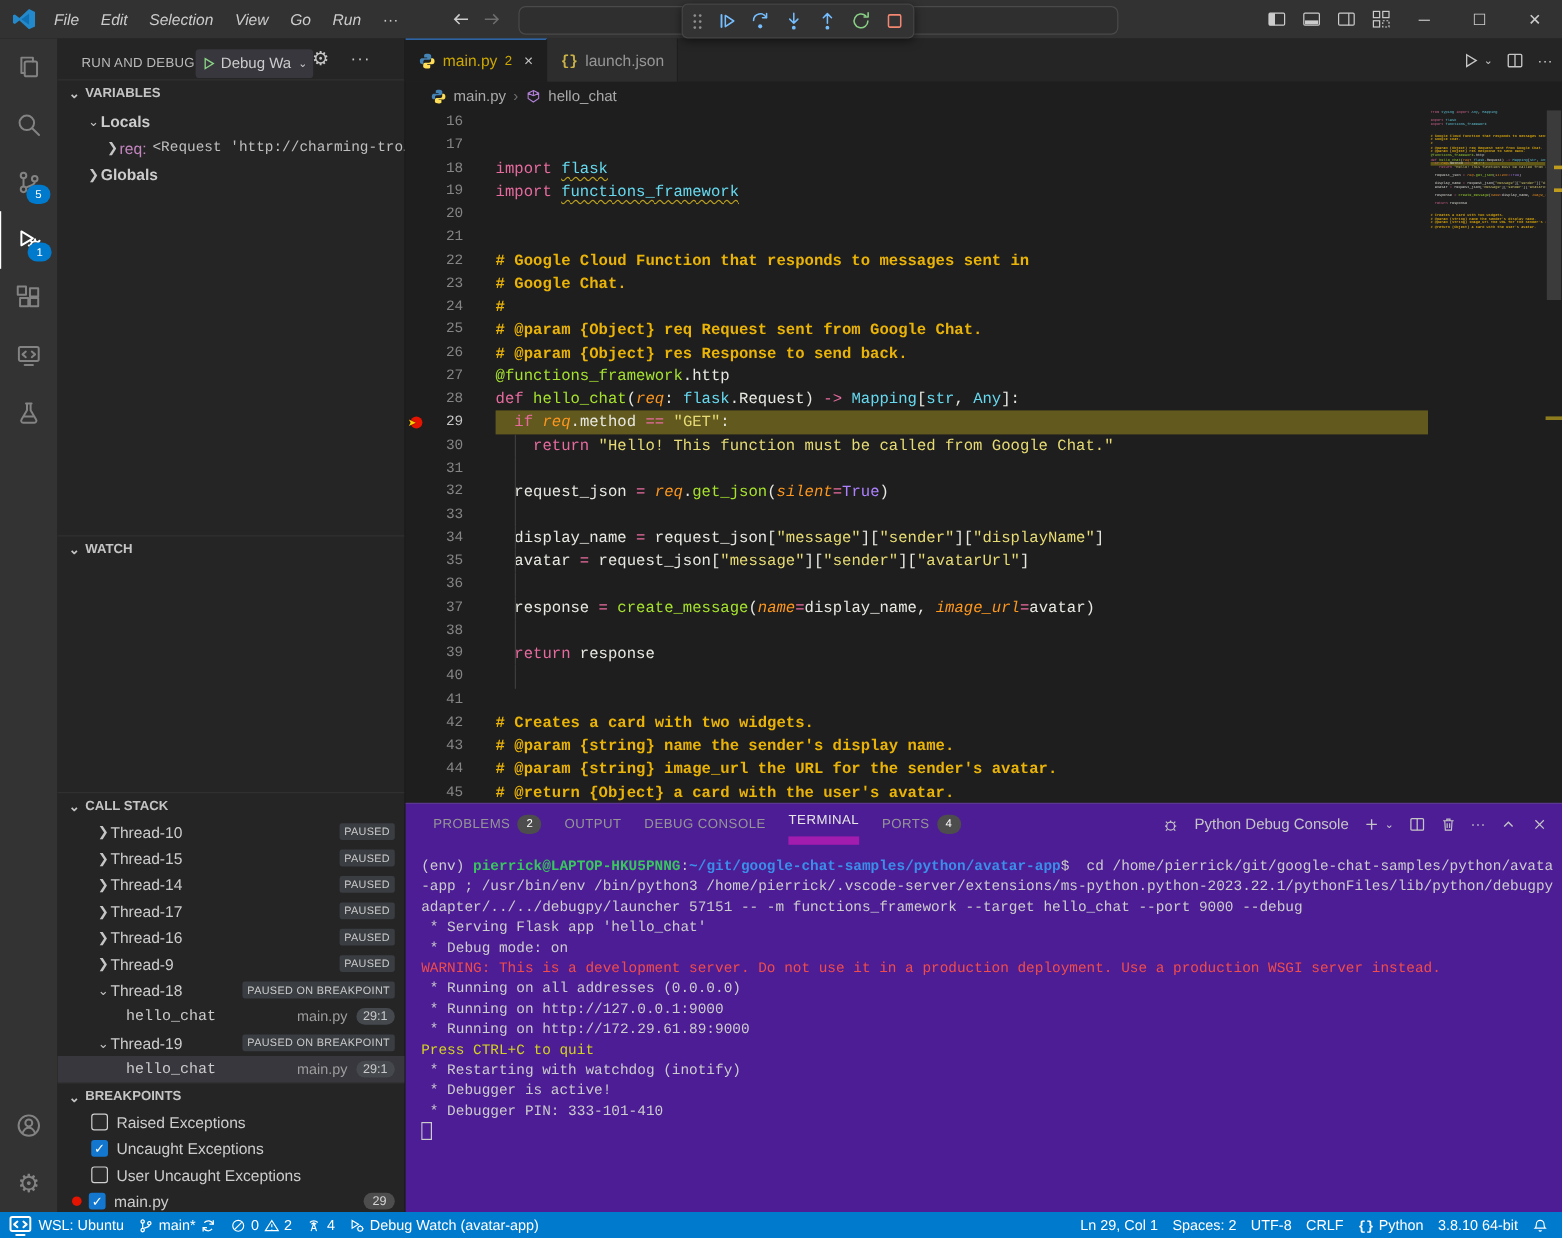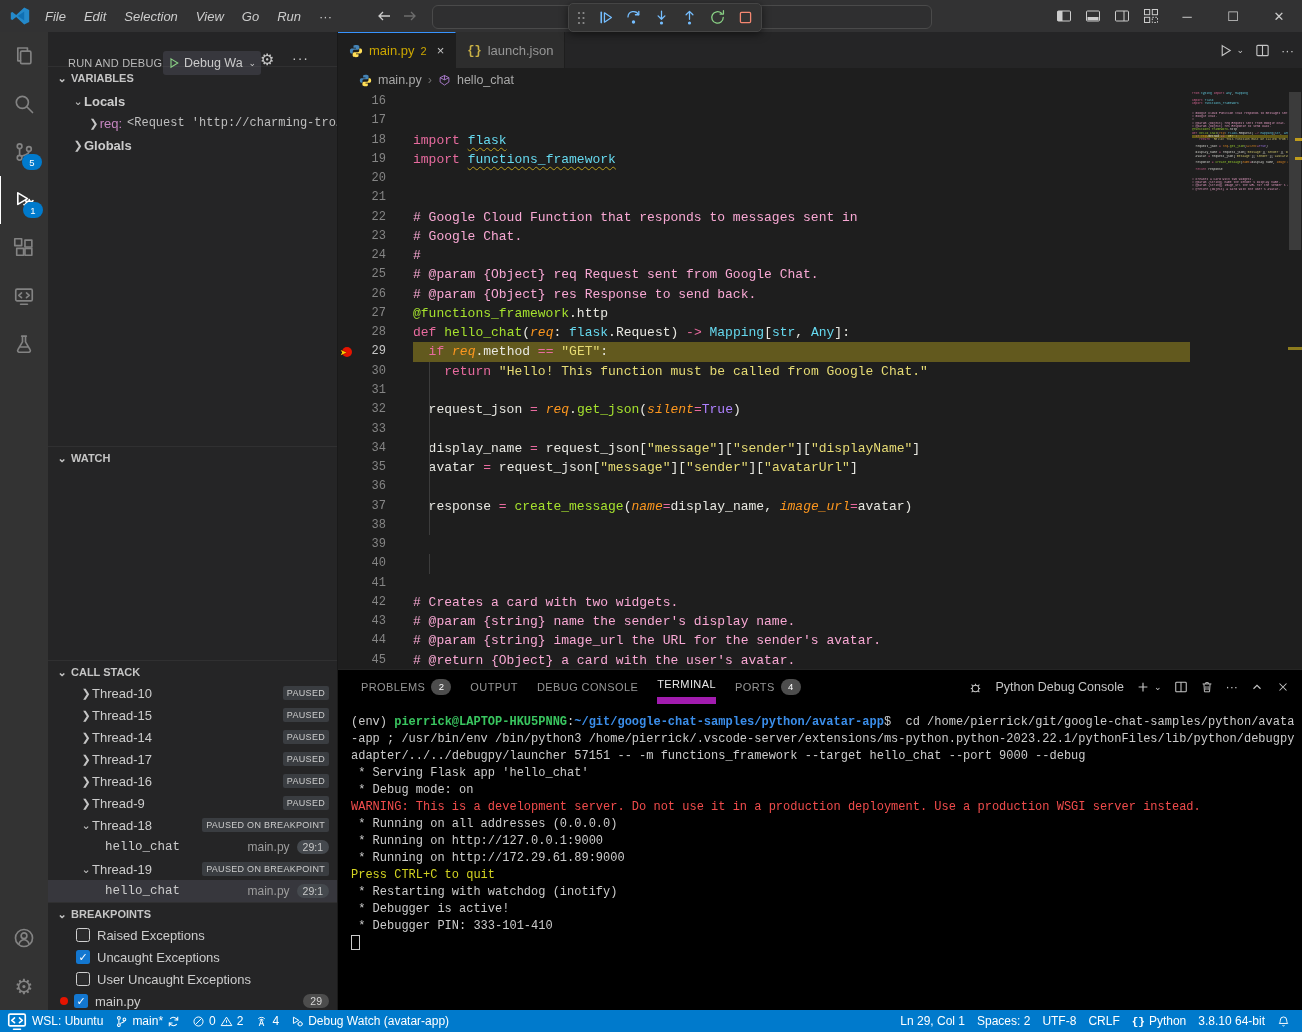--- a/index.html
+++ b/index.html
@@ -35,21 +35,21 @@
   .act-item{width:48px;height:48px;display:flex;align-items:center;justify-content:center;color:#838383;position:relative;}
   .act-item.active{color:#ffffff;border-left:2px solid #ffffff;}
   .act-item.active svg{margin-left:-2px;}
   .act-badge{position:absolute;right:6px;bottom:6px;min-width:16px;height:16px;border-radius:9px;background:#007acc;
              color:#fff;font-size:9.5px;display:flex;align-items:center;justify-content:center;padding:0 2px;}
   .act-bottom{margin-top:auto;}
   .gear-glyph{font-size:21px;color:#838383;line-height:1;}
 
   
   .sidebar{width:289px;background:#252526;position:relative;flex-shrink:0;border-right:1px solid #191919;}
-  .sb-titlerow{position:absolute;top:14px;left:0;right:0;height:34px;display:flex;align-items:center;text-align:center;}
+  .sb-titlerow{position:absolute;top:4px;left:0;right:0;height:34px;display:flex;align-items:center;text-align:center;}
   .sb-title{font-size:11px;color:#bbbbbb;margin-left:20px;letter-spacing:.2px;}
   .cfg-dropdown{position:absolute;left:115px;top:5px;width:88px;height:24px;background:#37373d;border-radius:3px;
                 display:flex;align-items:center;padding:0 5px;gap:4px;font-size:12.5px;color:#cccccc;}
   .cfg-gear{position:absolute;left:212px;top:6px;font-size:16px;color:#c5c5c5;}
   .cfg-dots{position:absolute;left:244px;top:4px;color:#c5c5c5;font-size:14px;letter-spacing:1px;}
   .section-header{position:absolute;left:0;right:0;height:22px;display:flex;align-items:center;gap:3px;
                   font-size:11px;font-weight:bold;color:#c5c5c5;padding-left:8px;border-top:1px solid rgba(128,128,128,.12);}
   .chev{display:inline-block;color:#c5c5c5;font-size:11px;width:12px;text-align:center;}
   .tree-row{position:absolute;left:0;right:0;height:22px;display:flex;align-items:center;font-size:13px;color:#cccccc;}
   .tree-row .lbl-b{font-weight:bold;}
@@ -83,37 +83,37 @@
   .code-region{position:absolute;top:60px;left:0;right:0;bottom:340px;overflow:hidden;
                font-family:"Liberation Mono","DejaVu Sans Mono",monospace;font-size:13px;line-height:19.27px;}
   .code-line{display:flex;height:19.27px;white-space:pre;}
   .lg{width:22px;position:relative;flex-shrink:0;}
   .ln{width:26px;text-align:right;color:#858585;font-size:12px;flex-shrink:0;line-height:19.27px;}
   .cur .ln{color:#c6c6c6;}
   .lt{margin-left:27px;margin-right:112px;flex:1;position:relative;}
   .cur .lt{background:#62591e;}
   .ig .lt::before{content:"";position:absolute;left:15.6px;top:0;bottom:0;width:1px;background:#3c3c3c;}
   .tk-k{color:#e86b9f;} .tk-c{color:#66d9ef;} .tk-g{color:#a6e22e;} .tk-s{color:#e6db74;}
-  .tk-m{color:#f9a8d4;} .tk-o{color:#fd971f;font-style:italic;} .tk-u{color:#ae81ff;} .tk-p{color:#e8e8e2;}
+  .tk-m{color:#eab308;font-weight:bold;} .tk-o{color:#fd971f;font-style:italic;} .tk-u{color:#ae81ff;} .tk-p{color:#e8e8e2;}
   .tk-w{color:#66d9ef;text-decoration:underline;text-decoration-style:wavy;text-decoration-color:#b99f1f;
         text-decoration-thickness:1px;text-underline-offset:3px;}
   .bp-dot{position:absolute;left:4px;top:5px;width:10px;height:10px;border-radius:50%;background:#e51400;}
   .bp-arrow{position:absolute;left:2px;top:3px;color:#ffcc00;font-size:12px;text-shadow:0 0 1px #000;}
 
   
   .minimap{position:absolute;top:0;right:14px;width:96px;bottom:0;overflow:hidden;
            font-family:"Liberation Mono",monospace;font-size:3px;line-height:3.3px;opacity:.85;}
   .mm-line{height:3.3px;white-space:pre;overflow:hidden;}
   .mm-cur{background:#6e6414;}
   .vscroll{position:absolute;top:0;right:0;width:14px;bottom:0;}
   .vscroll .thumb{position:absolute;top:0;left:1px;right:1px;height:158px;background:rgba(121,121,121,.32);}
   .ruler-mark{position:absolute;right:0;width:7px;height:3px;background:#bf9c1d;}
 
   
-  .panel{position:absolute;left:0;right:0;bottom:0;height:340px;background:#000000;border-top:1px solid rgba(128,128,128,.28);}
+  .panel{position:absolute;left:0;right:0;bottom:0;height:340px;background:#4c1d95;border-top:1px solid rgba(128,128,128,.28);}
   .panel-header{height:34px;display:flex;align-items:center;gap:19px;padding-left:23px;}
   .ptab{font-size:11px;letter-spacing:.4px;color:#969696;display:flex;align-items:center;gap:6px;height:100%;box-sizing:border-box;border-bottom:1px solid transparent;}
   .ptab.active{color:#e7e7e7;border-bottom:7px solid #a21caf;}
   .ptab-badge{min-width:16px;height:16px;border-radius:9px;background:#4d4d4d;color:#ffffff;font-size:9.5px;
               display:flex;align-items:center;justify-content:center;padding:0 2px;letter-spacing:0;}
   .panel-actions{position:absolute;right:12px;top:0;height:34px;display:flex;align-items:center;gap:12px;color:#c5c5c5;font-size:12.5px;}
   .terminal{position:absolute;top:44px;left:13px;right:8px;bottom:4px;font-family:"Liberation Mono","DejaVu Sans Mono",monospace;
             font-size:12px;line-height:17px;white-space:pre;overflow:hidden;color:#cccccc;}
   .tm-g{color:#39c55f;font-weight:bold;} .tm-b{color:#3b8eea;font-weight:bold;}
   .tm-r{color:#f14c4c;} .tm-y{color:#d3d322;} .tm-p{color:#cccccc;text-align:right;}
@@ -489,21 +489,21 @@
         <div class="code-line cur"><span class="lg"><span class="bp-dot"></span><span class="bp-arrow">➤</span></span><span class="ln">29</span><span class="lt"><span class="tk-p">  </span><span class="tk-k">if</span><span class="tk-p"> </span><span class="tk-o">req</span><span class="tk-p">.method </span><span class="tk-k">==</span><span class="tk-p"> </span><span class="tk-s">"GET"</span><span class="tk-p">:</span></span></div>
         <div class="code-line ig"><span class="lg"></span><span class="ln">30</span><span class="lt"><span class="tk-p">    </span><span class="tk-k">return</span><span class="tk-p"> </span><span class="tk-s">"Hello! This function must be called from Google Chat."</span></span></div>
         <div class="code-line ig"><span class="lg"></span><span class="ln">31</span><span class="lt"></span></div>
         <div class="code-line ig"><span class="lg"></span><span class="ln">32</span><span class="lt"><span class="tk-p">  request_json </span><span class="tk-k">=</span><span class="tk-p"> </span><span class="tk-o">req</span><span class="tk-p">.</span><span class="tk-g">get_json</span><span class="tk-p">(</span><span class="tk-o">silent</span><span class="tk-k">=</span><span class="tk-u">True</span><span class="tk-p">)</span></span></div>
         <div class="code-line ig"><span class="lg"></span><span class="ln">33</span><span class="lt"></span></div>
         <div class="code-line ig"><span class="lg"></span><span class="ln">34</span><span class="lt"><span class="tk-p">  display_name </span><span class="tk-k">=</span><span class="tk-p"> request_json[</span><span class="tk-s">"message"</span><span class="tk-p">][</span><span class="tk-s">"sender"</span><span class="tk-p">][</span><span class="tk-s">"displayName"</span><span class="tk-p">]</span></span></div>
         <div class="code-line ig"><span class="lg"></span><span class="ln">35</span><span class="lt"><span class="tk-p">  avatar </span><span class="tk-k">=</span><span class="tk-p"> request_json[</span><span class="tk-s">"message"</span><span class="tk-p">][</span><span class="tk-s">"sender"</span><span class="tk-p">][</span><span class="tk-s">"avatarUrl"</span><span class="tk-p">]</span></span></div>
         <div class="code-line ig"><span class="lg"></span><span class="ln">36</span><span class="lt"></span></div>
         <div class="code-line ig"><span class="lg"></span><span class="ln">37</span><span class="lt"><span class="tk-p">  response </span><span class="tk-k">=</span><span class="tk-p"> </span><span class="tk-g">create_message</span><span class="tk-p">(</span><span class="tk-o">name</span><span class="tk-k">=</span><span class="tk-p">display_name, </span><span class="tk-o">image_url</span><span class="tk-k">=</span><span class="tk-p">avatar)</span></span></div>
         <div class="code-line ig"><span class="lg"></span><span class="ln">38</span><span class="lt"></span></div>
-        <div class="code-line ig"><span class="lg"></span><span class="ln">39</span></div>
+        <div class="code-line ig"><span class="lg"></span><span class="ln">39</span><span class="lt"><span class="tk-p">  </span><span class="tk-k">return</span><span class="tk-p"> response</span></span></div>
         <div class="code-line ig"><span class="lg"></span><span class="ln">40</span><span class="lt"></span></div>
         <div class="code-line"><span class="lg"></span><span class="ln">41</span><span class="lt"></span></div>
         <div class="code-line"><span class="lg"></span><span class="ln">42</span><span class="lt"><span class="tk-m"># Creates a card with two widgets.</span></span></div>
         <div class="code-line"><span class="lg"></span><span class="ln">43</span><span class="lt"><span class="tk-m"># @param {string} name the sender's display name.</span></span></div>
         <div class="code-line"><span class="lg"></span><span class="ln">44</span><span class="lt"><span class="tk-m"># @param {string} image_url the URL for the sender's avatar.</span></span></div>
         <div class="code-line"><span class="lg"></span><span class="ln">45</span><span class="lt"><span class="tk-m"># @return {Object} a card with the user's avatar.</span></span></div>
       </div>
     <div class="minimap" id="minimap" style="top:60px;bottom:340px;">
         <div class="mm-line"><span class="tk-k">from</span><span class="tk-p"> </span><span class="tk-c">typing</span><span class="tk-p"> </span><span class="tk-k">import</span><span class="tk-p"> </span><span class="tk-c">Any</span><span class="tk-p">, </span><span class="tk-c">Mapping</span></div>
         <div class="mm-line"></div>

